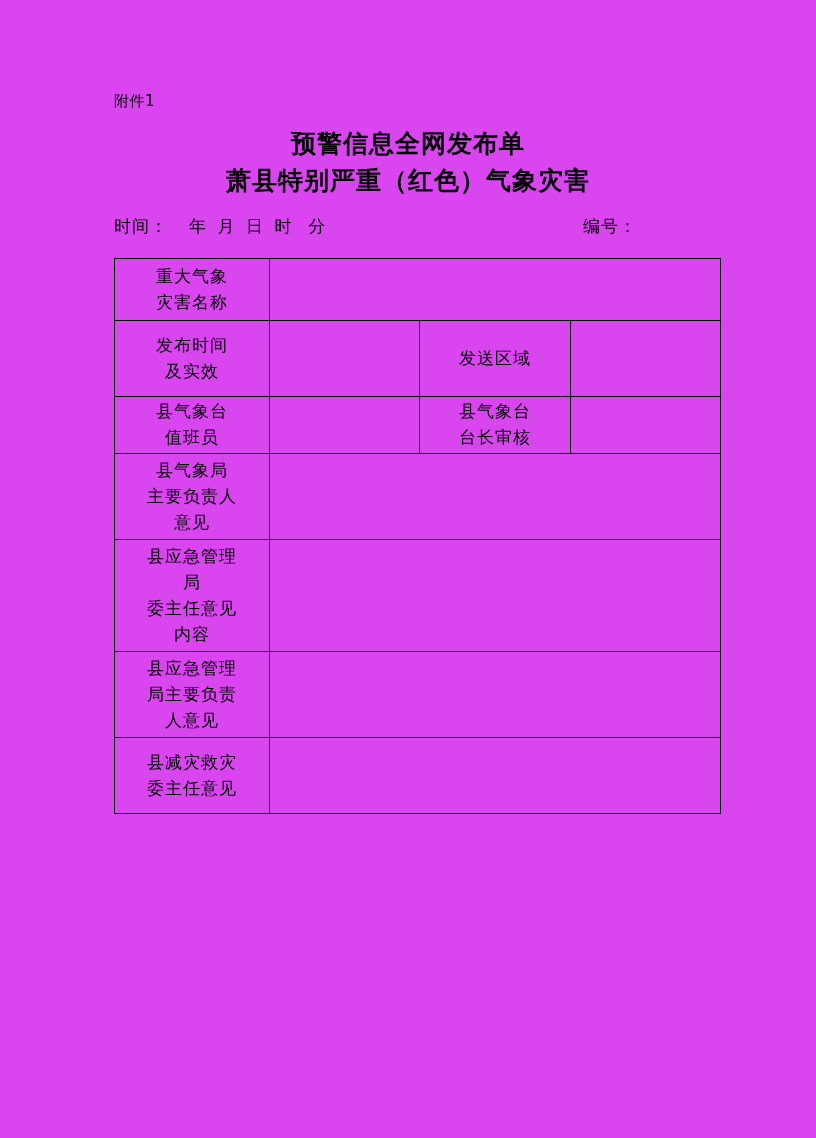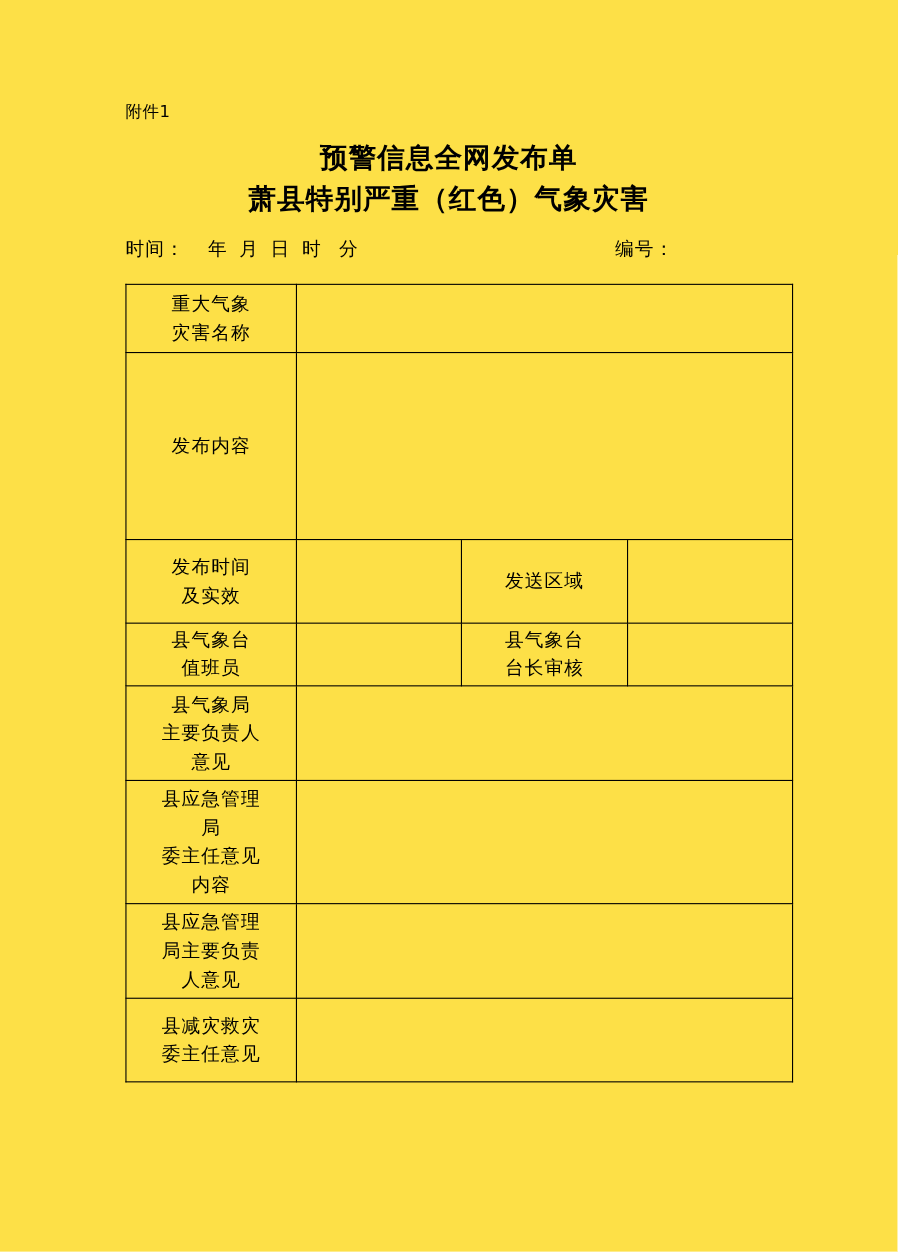--- a/index.html
+++ b/index.html
@@ -12,21 +12,21 @@
     height: 1138px;
     position: relative;
     font-family: "Liberation Serif", "DejaVu Serif", serif;
     color: #000000;
   }
   .page {
     position: absolute;
     left: 0; top: 0;
     width: 816px;
     height: 1138px;
-    background: #fde047;
+    background: #d946ef;
   }
   .attachment-label {
     position: absolute;
     left: 114px;
     top: 92px;
     font-family: "DejaVu Sans", "Liberation Sans", sans-serif;
     font-size: 15px;
     letter-spacing: 0.5px;
   }
   .title-block {
@@ -52,21 +52,21 @@
     letter-spacing: 1px;
   }
   .meta-left {
     position: absolute;
     left: 0;
     top: 0;
     white-space: pre;
   }
   .meta-right {
     position: absolute;
-    left: 445px;
+    left: 469px;
     top: 0;
     white-space: pre;
   }
   table.form {
     position: absolute;
     left: 114px;
     top: 258px;
     width: 588px;
     border-collapse: collapse;
     table-layout: fixed;
@@ -118,24 +118,20 @@
   <table class="form">
     <tbody>
       <tr class="h-name">
         <td class="label cell-lines">
           <span>重大气象</span>
           <span>灾害名称</span>
         </td>
         <td class="value" colspan="3"></td>
       </tr>
 
-      <tr class="h-content">
-        <td class="label">发布内容</td>
-        <td class="value" colspan="3"></td>
-      </tr>
 
       <tr class="h-time">
         <td class="label cell-lines">
           <span>发布时间</span>
           <span>及实效</span>
         </td>
         <td style="width:136px"></td>
         <td style="width:156px">发送区域</td>
         <td style="width:150px"></td>
       </tr>

